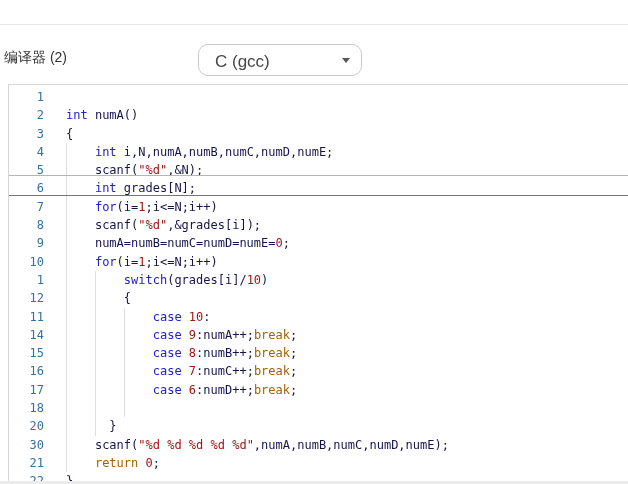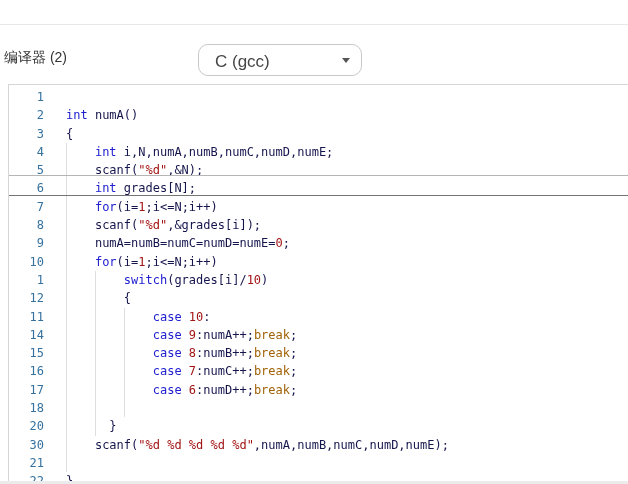--- a/index.html
+++ b/index.html
@@ -78,18 +78,18 @@
       <div class="row"><span class="gutter">1</span><span class="guide" style="left: 57px;"></span><span class="guide" style="left: 85.88px;"></span><span class="content">        <span class="t-k">switch</span><span class="t-p">(grades[i]/</span><span class="t-n">10</span><span class="t-p">)</span></span></div>
       <div class="row"><span class="gutter">12</span><span class="guide" style="left: 57px;"></span><span class="guide" style="left: 85.88px;"></span><span class="content">        <span class="t-p">{</span></span></div>
       <div class="row"><span class="gutter">11</span><span class="guide" style="left: 57px;"></span><span class="guide" style="left: 85.88px;"></span><span class="guide" style="left: 114.76px;"></span><span class="content">            <span class="t-k">case</span><span class="t-p"> </span><span class="t-n">10</span><span class="t-p">:</span></span></div>
       <div class="row"><span class="gutter">14</span><span class="guide" style="left: 57px;"></span><span class="guide" style="left: 85.88px;"></span><span class="guide" style="left: 114.76px;"></span><span class="content">            <span class="t-k">case</span><span class="t-p"> </span><span class="t-n">9</span><span class="t-p">:numA++;</span><span class="t-k2">break</span><span class="t-p">;</span></span></div>
       <div class="row"><span class="gutter">15</span><span class="guide" style="left: 57px;"></span><span class="guide" style="left: 85.88px;"></span><span class="guide" style="left: 114.76px;"></span><span class="content">            <span class="t-k">case</span><span class="t-p"> </span><span class="t-n">8</span><span class="t-p">:numB++;</span><span class="t-k2">break</span><span class="t-p">;</span></span></div>
       <div class="row"><span class="gutter">16</span><span class="guide" style="left: 57px;"></span><span class="guide" style="left: 85.88px;"></span><span class="guide" style="left: 114.76px;"></span><span class="content">            <span class="t-k">case</span><span class="t-p"> </span><span class="t-n">7</span><span class="t-p">:numC++;</span><span class="t-k2">break</span><span class="t-p">;</span></span></div>
       <div class="row"><span class="gutter">17</span><span class="guide" style="left: 57px;"></span><span class="guide" style="left: 85.88px;"></span><span class="guide" style="left: 114.76px;"></span><span class="content">            <span class="t-k">case</span><span class="t-p"> </span><span class="t-n">6</span><span class="t-p">:numD++;</span><span class="t-k2">break</span><span class="t-p">;</span></span></div>
       <div class="row"><span class="gutter">18</span><span class="guide" style="left: 57px;"></span><span class="guide" style="left: 85.88px;"></span><span class="guide" style="left: 114.76px;"></span></div>
       <div class="row"><span class="gutter">20</span><span class="guide" style="left: 57px;"></span><span class="guide" style="left: 85.88px;"></span><span class="content">      <span class="t-p">}</span></span></div>
       <div class="row"><span class="gutter">30</span><span class="guide" style="left: 57px;"></span><span class="content">    <span class="t-p">scanf(</span><span class="t-s">"%d %d %d %d %d"</span><span class="t-p">,numA,numB,numC,numD,numE);</span></span></div>
-      <div class="row"><span class="gutter">21</span><span class="guide" style="left: 57px;"></span></div>
+      <div class="row"><span class="gutter">21</span><span class="guide" style="left: 57px;"></span><span class="content">    <span class="t-k2">return</span><span class="t-p"> </span><span class="t-n">0</span><span class="t-p">;</span></span></div>
       <div class="row"><span class="gutter">22</span><span class="content"><span class="t-p">}</span></span></div>
     </div>
 </div>
 
 <div class="bottom-strip"></div>
 
 </body></html>

